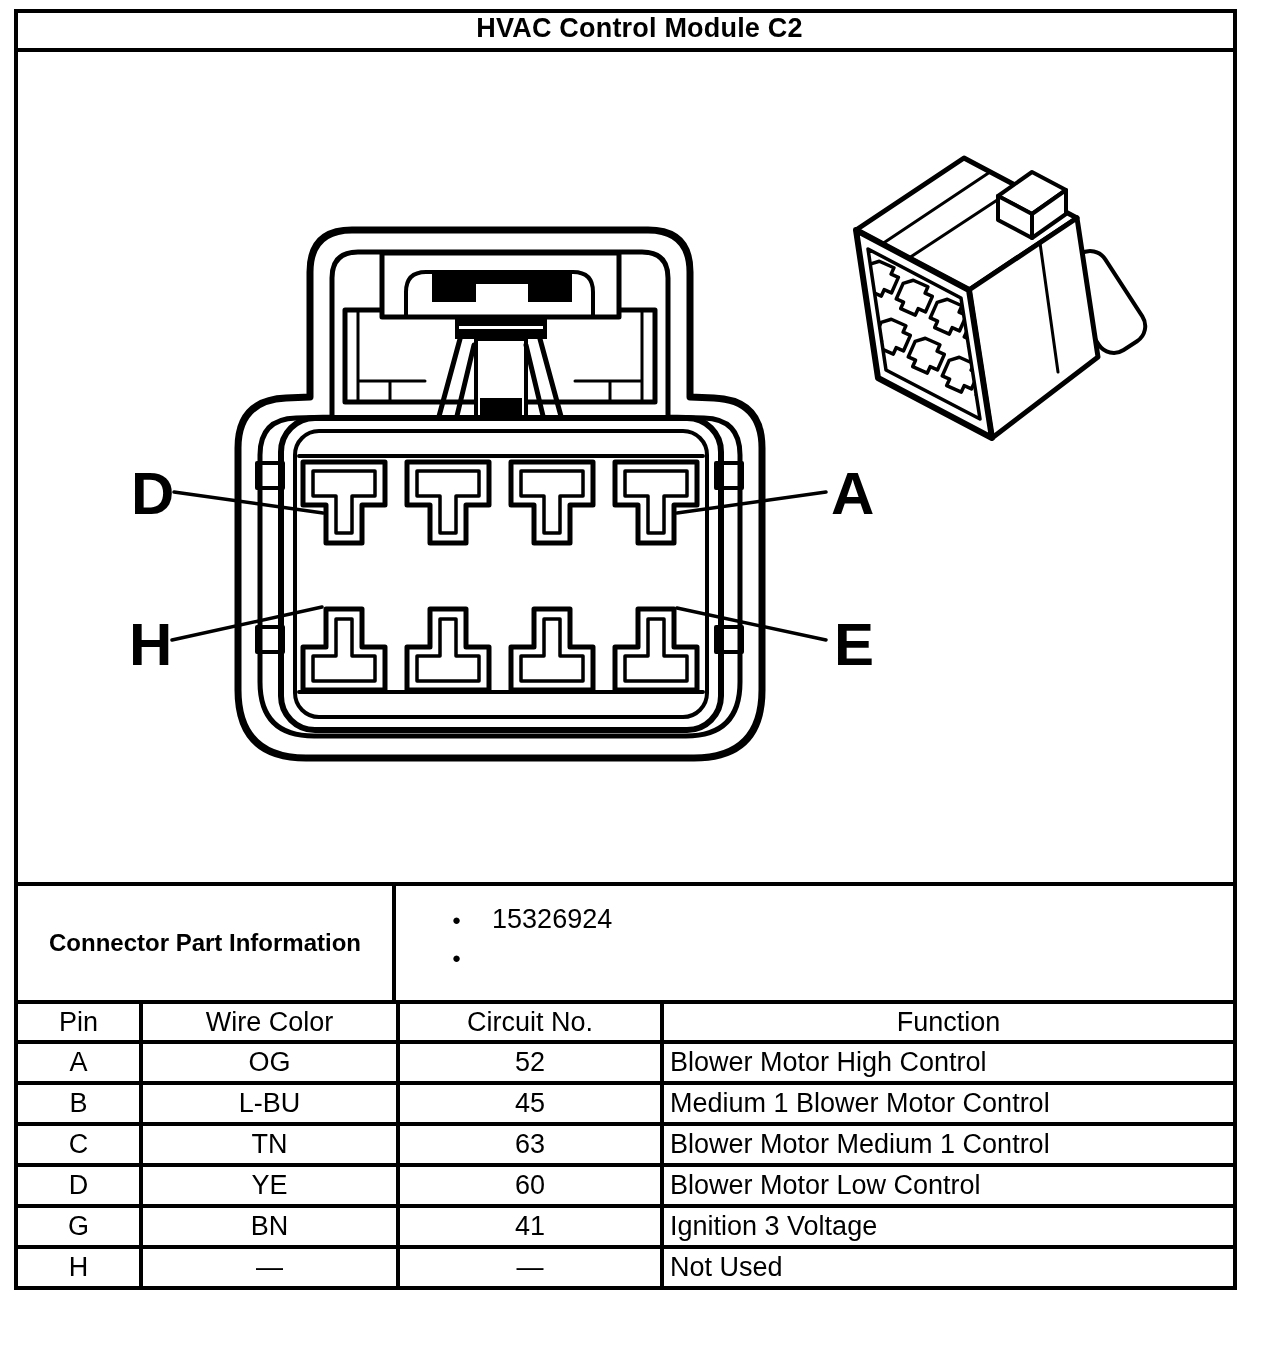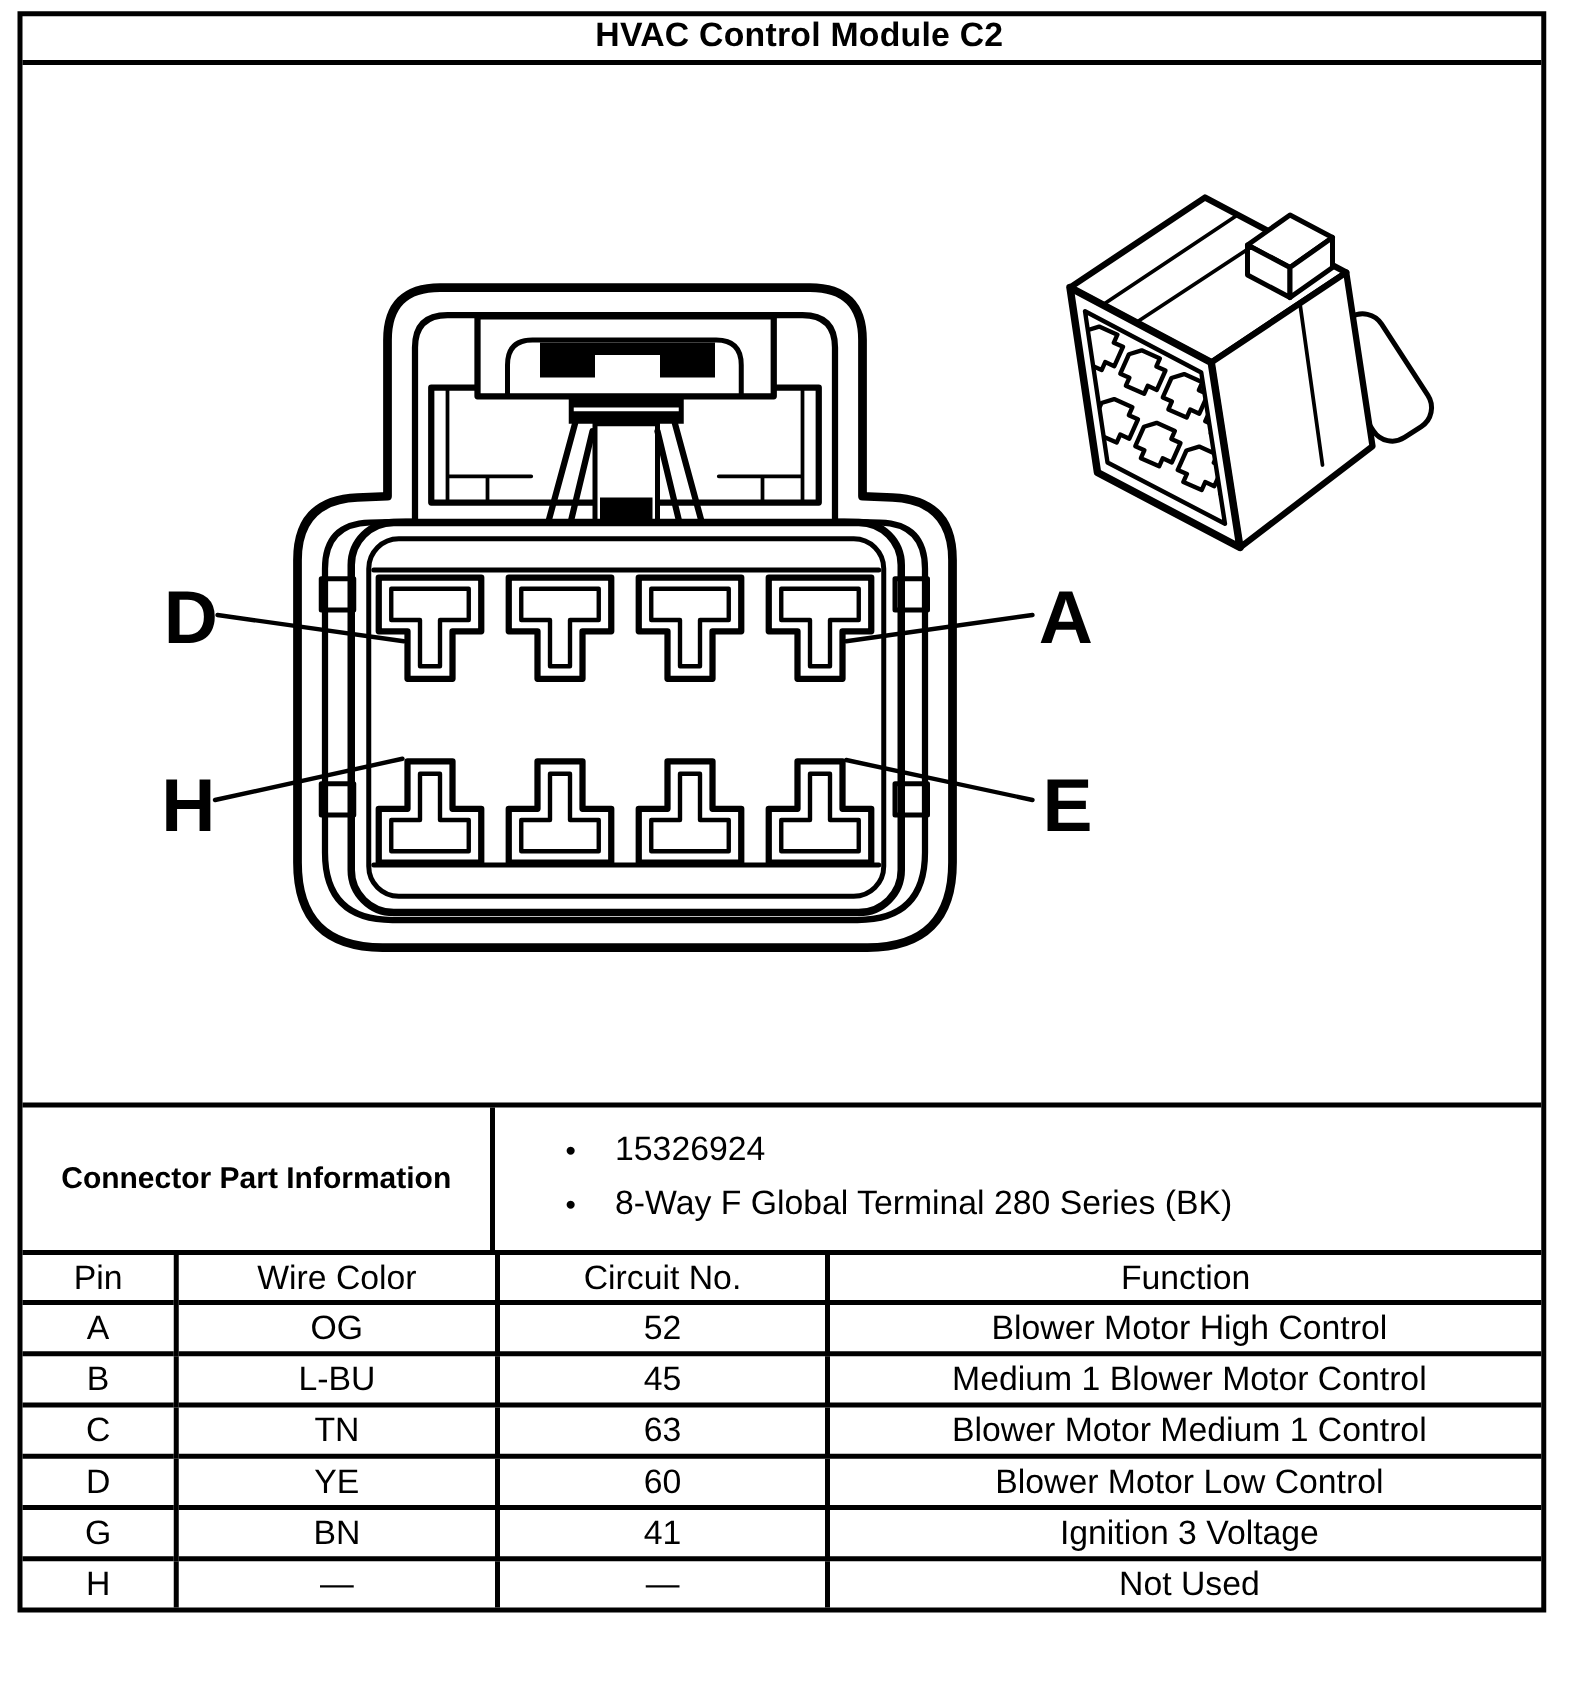--- a/index.html
+++ b/index.html
@@ -19,21 +19,21 @@
   .partinfo-list{flex:1;padding:14px 10px 0 56px;}
   .pi-item{display:flex;align-items:baseline;font-size:27px;line-height:38px;}
   .pi-bullet{font-size:15px;margin-right:31px;transform:translateY(-3px);}
 
   table.pin-table{border-collapse:collapse;width:100%;table-layout:fixed;font-size:27px;}
   .pin-table th,.pin-table td{border-right:4px solid #000;border-top:4px solid #000;
       text-align:center;vertical-align:middle;padding:0;overflow:hidden;white-space:nowrap;}
   .pin-table th{border-top:none;font-weight:normal;height:36px;}
   .pin-table td{height:37px;font-weight:normal;}
   .pin-table tr > *:last-child{border-right:none;}
-  .pin-table .fn{text-align:center;padding-left:6px;}
+  .pin-table .fn{text-align:left;padding-left:6px;}
 
   .diagram-svg{position:absolute;left:0;top:0;pointer-events:none;}
   .lineart{stroke:#000;fill:none;}
   .fillw{fill:#fff;stroke:#000;}
   .pinlabel{font-family:"Liberation Sans","DejaVu Sans",sans-serif;font-weight:bold;font-size:60px;fill:#000;}
 </style>
 </head>
 <body>
 
 <div class="sheet">
@@ -46,21 +46,20 @@
 
   <div class="partinfo-row">
     <div class="partinfo-label">Connector Part Information</div>
     <div class="partinfo-list">
       <div class="pi-item">
         <span class="pi-bullet">●</span>
         <span>15326924</span>
       </div>
       <div class="pi-item">
         <span class="pi-bullet">●</span>
-        <span>8-Way F Global Terminal 280 Series (BK)</span>
       </div>
     </div>
   </div>
 
   <table class="pin-table">
     <colgroup>
         <col style="width:123px">
         <col style="width:257px">
         <col style="width:264px">
         <col>

